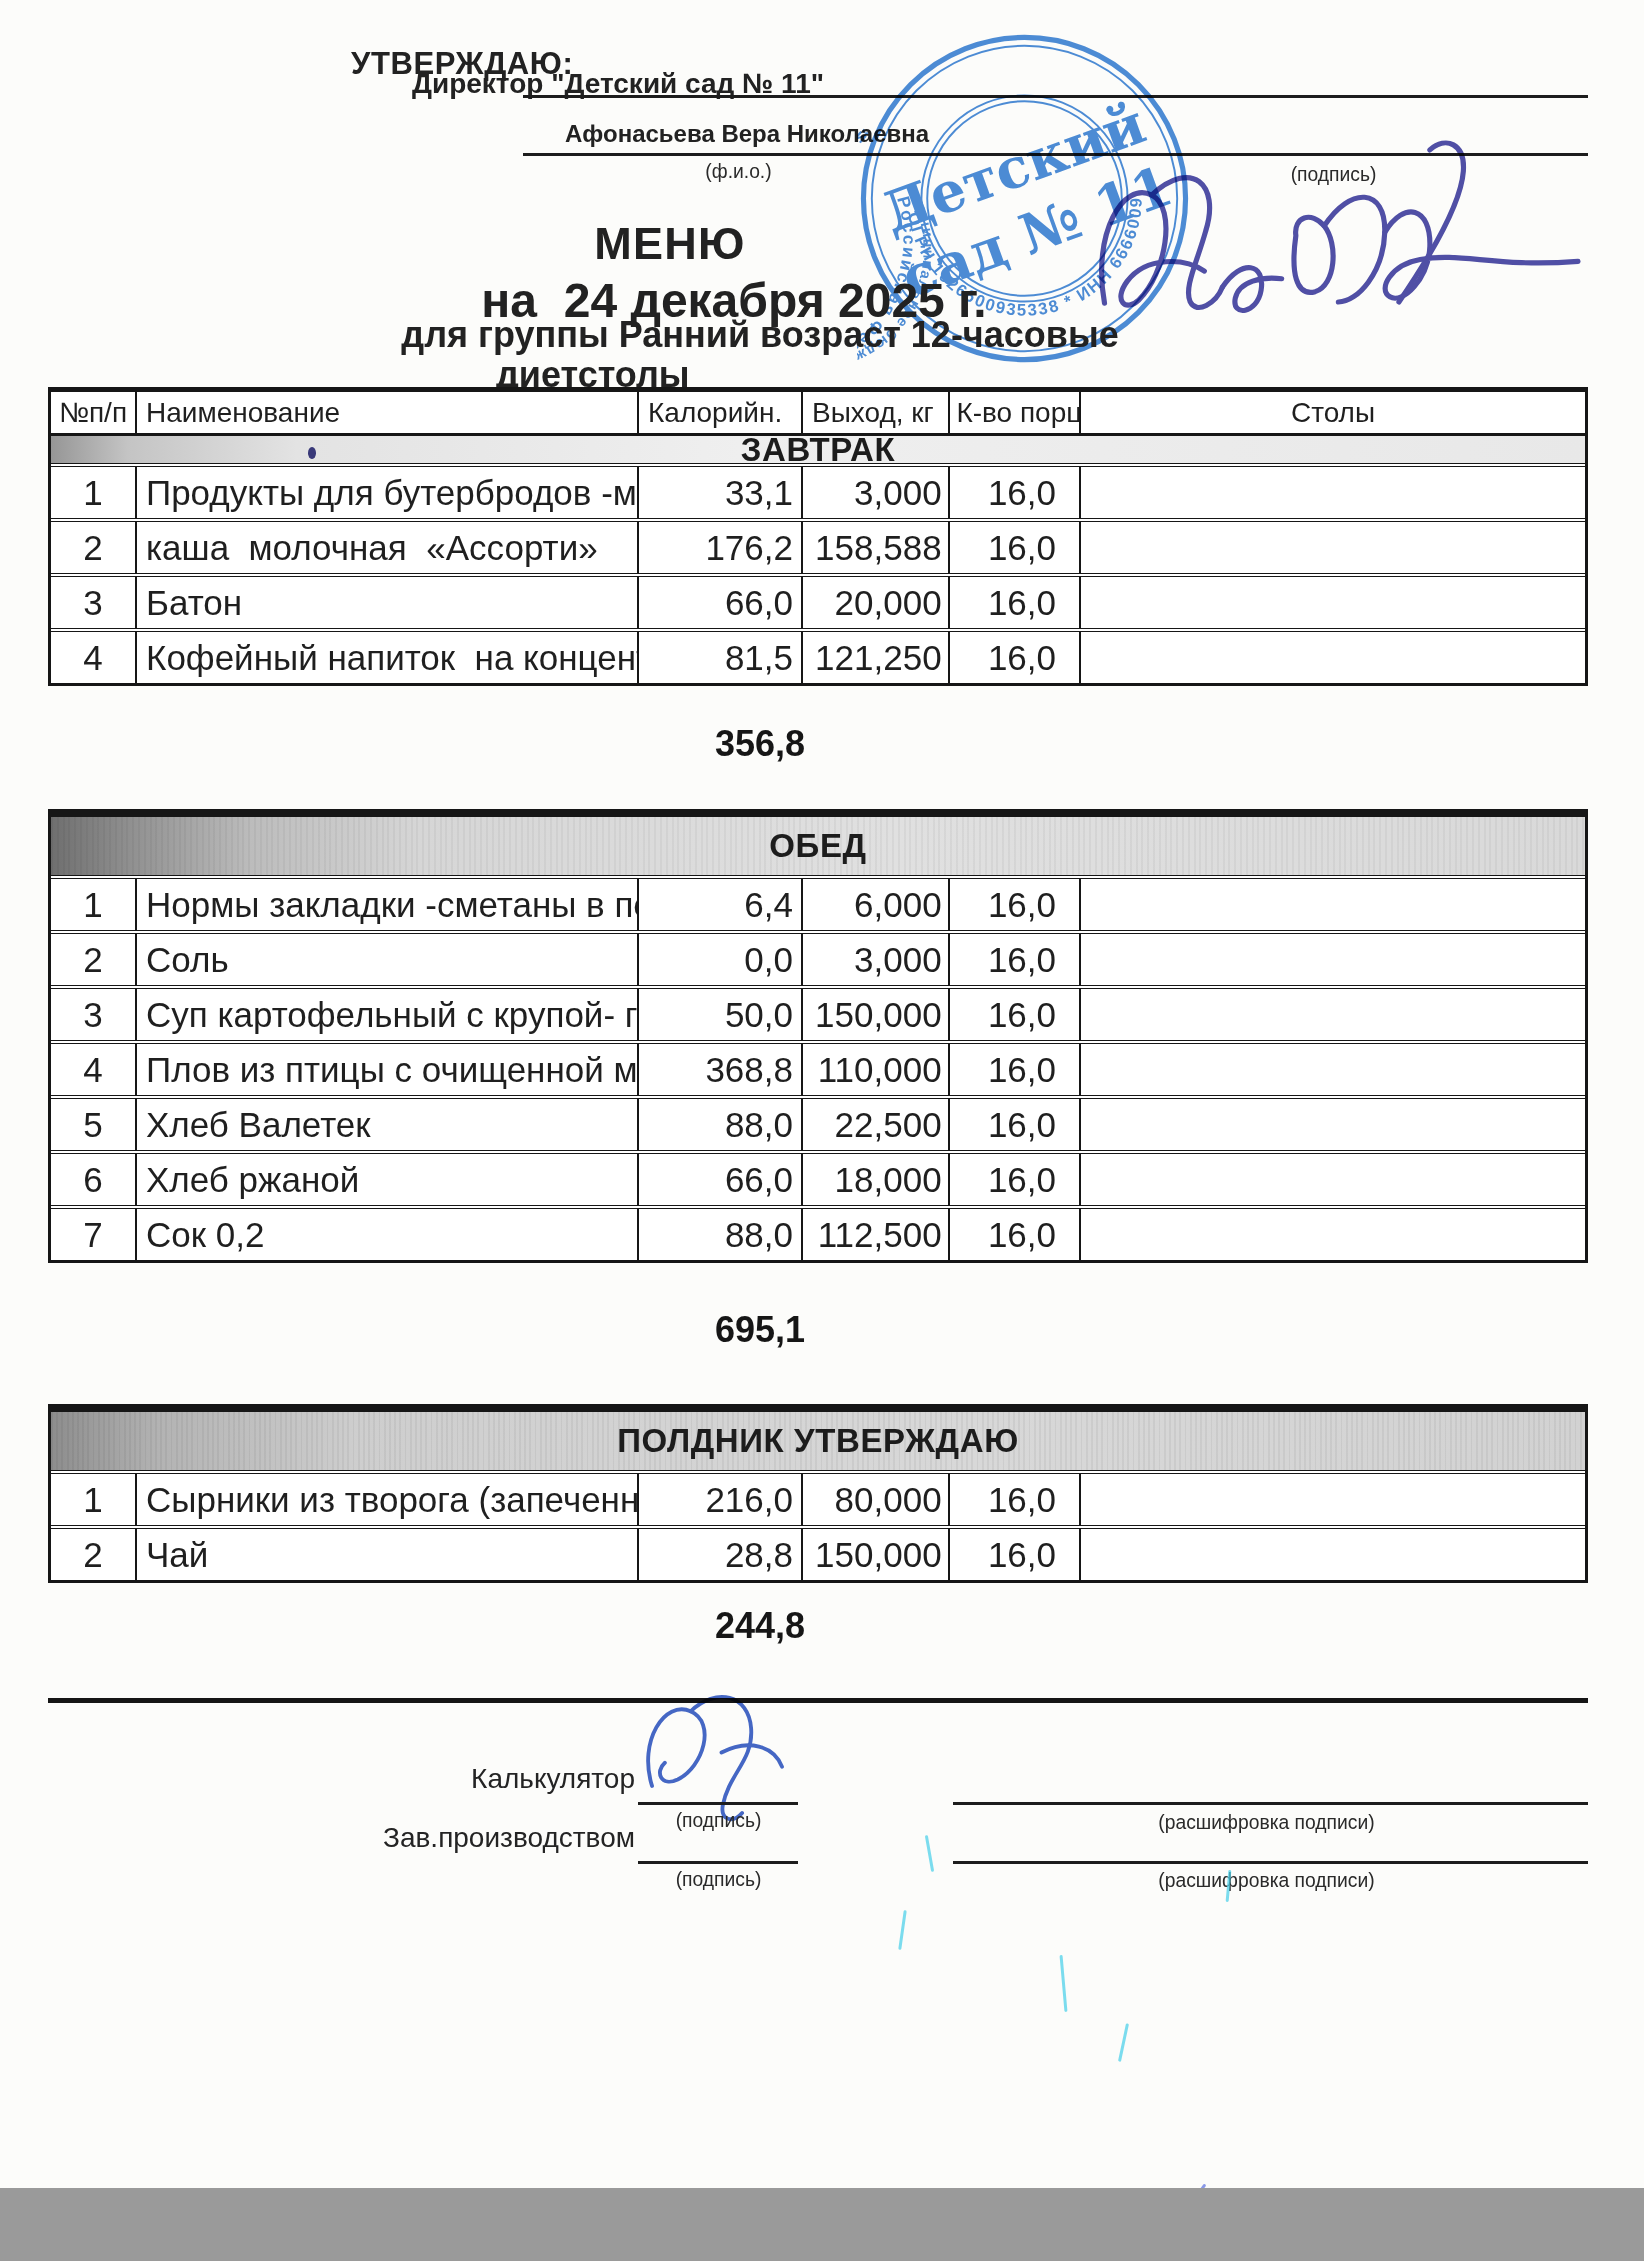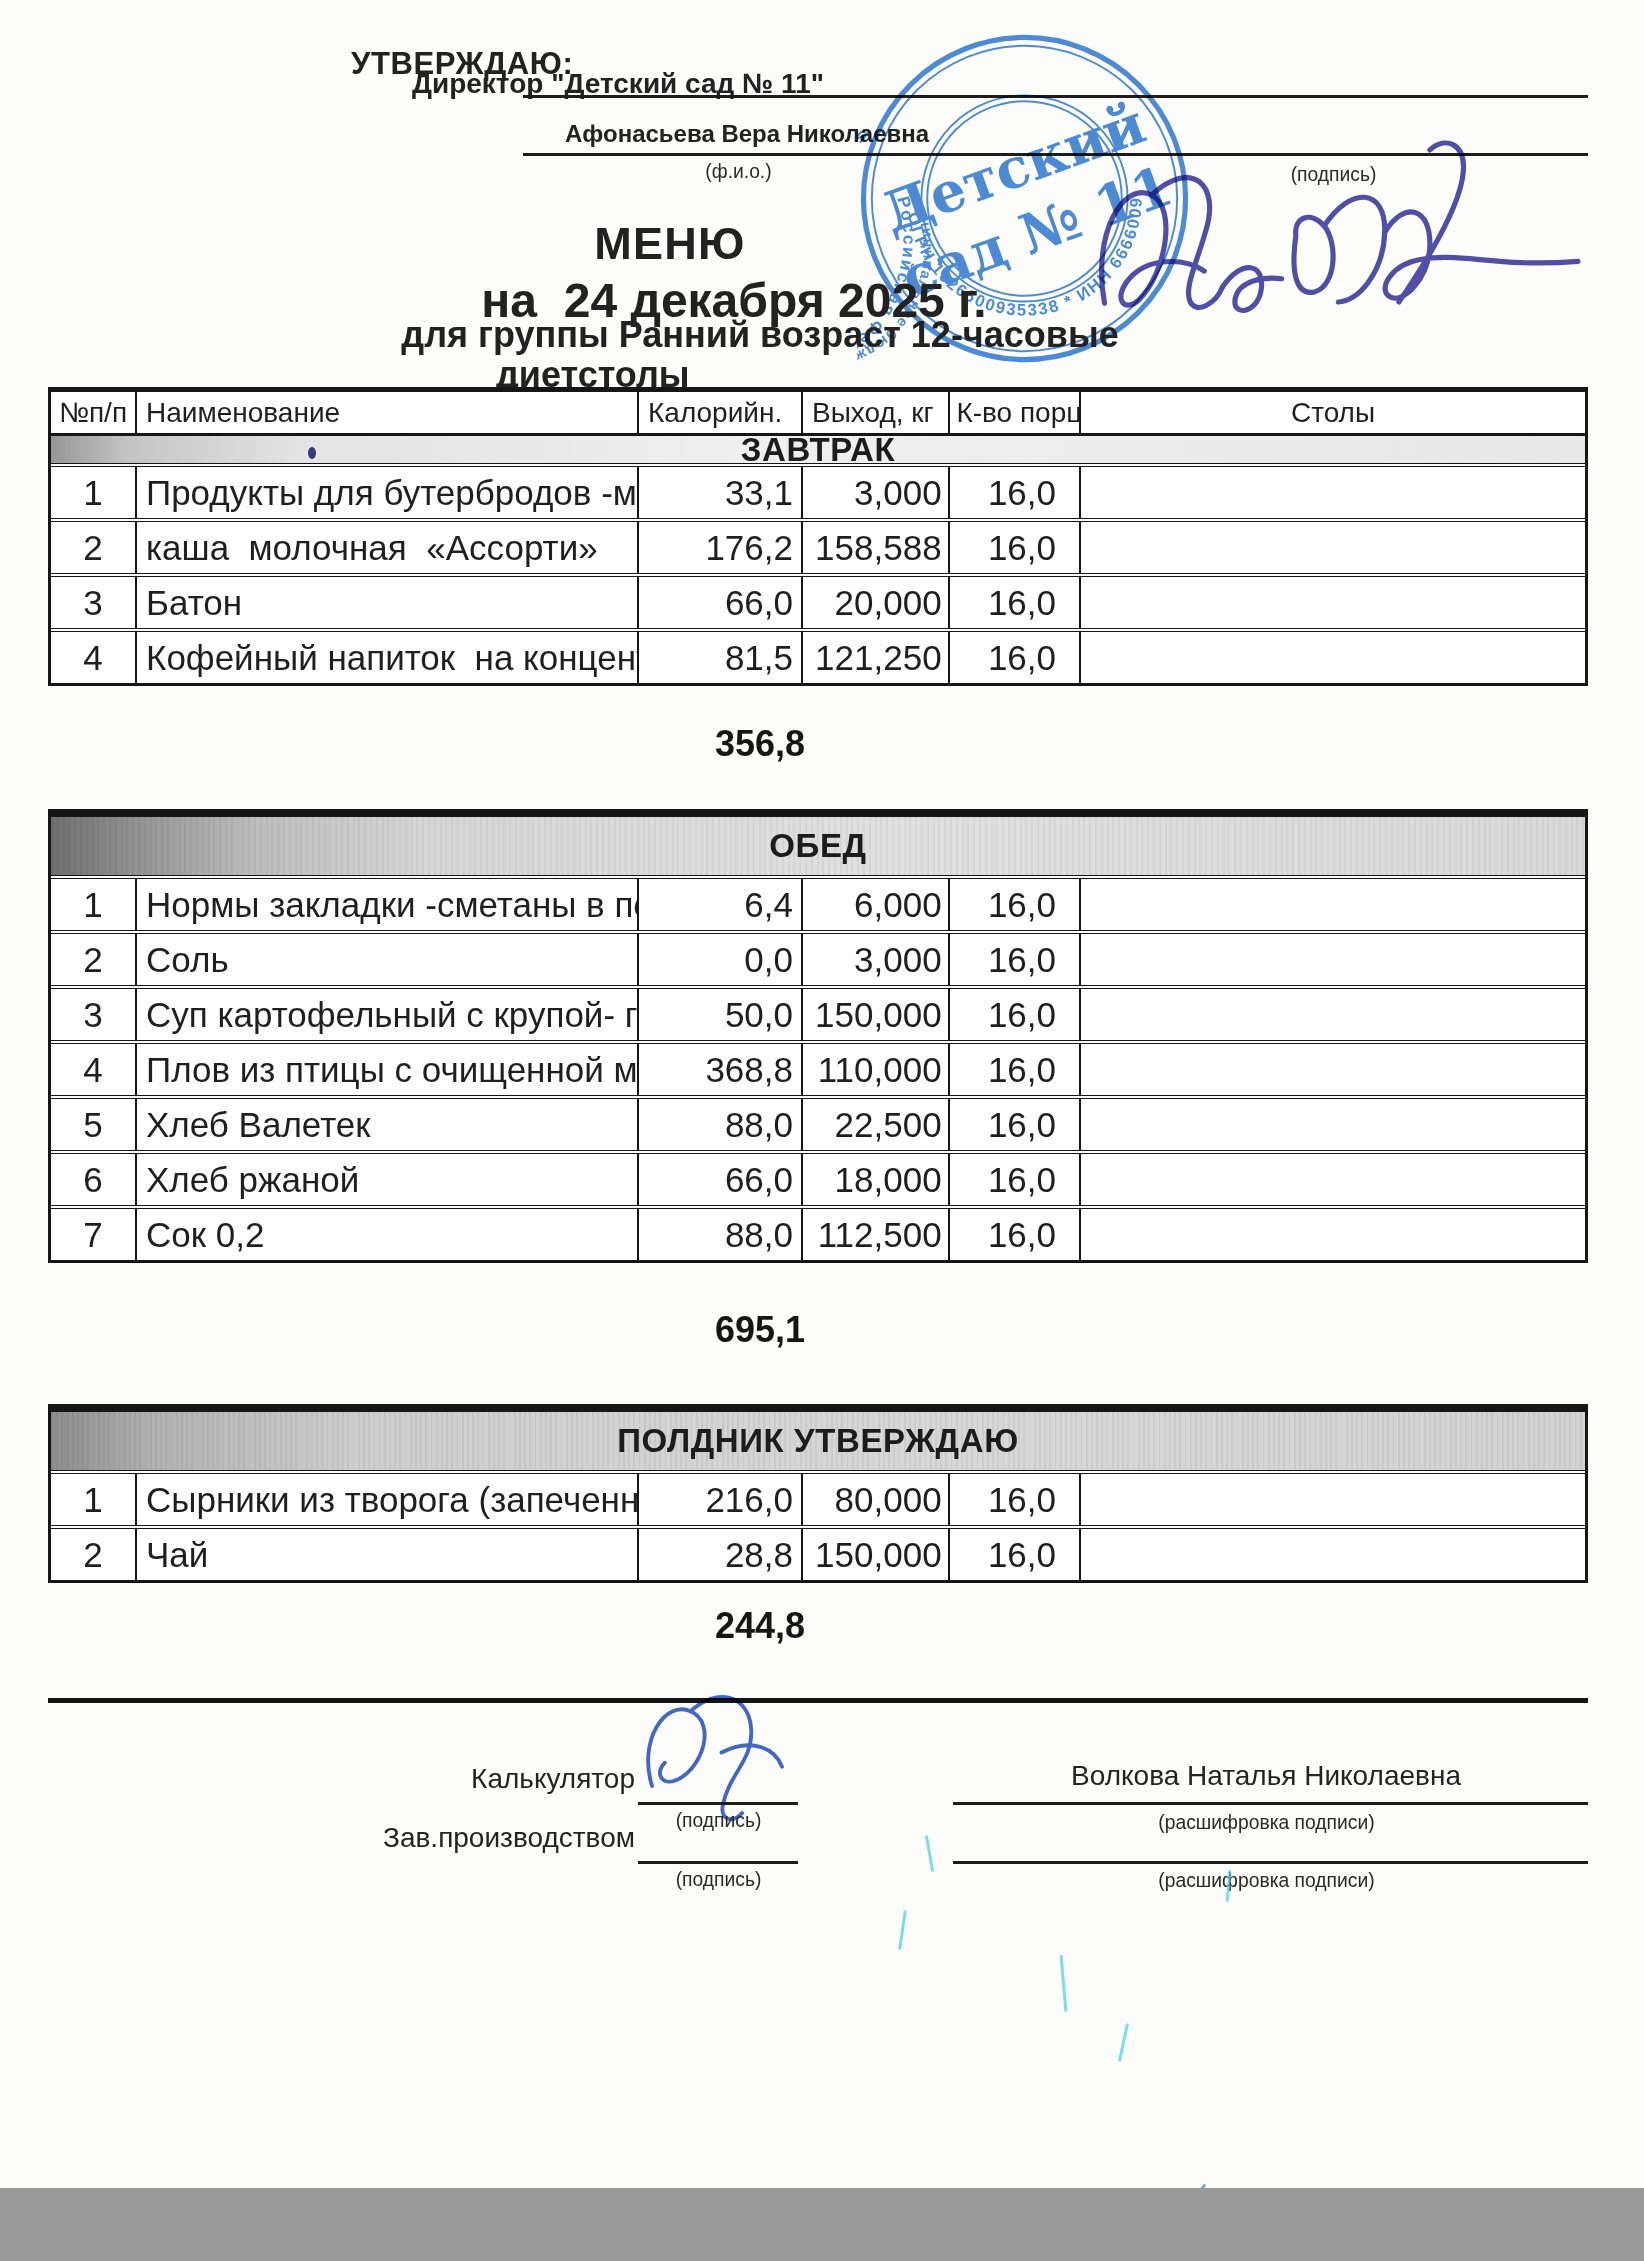--- a/index.html
+++ b/index.html
@@ -306,21 +306,20 @@
   <svg class="sig2" viewBox="0 0 300 240">
     <g fill="none" stroke="#4668c8" stroke-width="6" stroke-linecap="round" stroke-linejoin="round">
       <path d="M 42,172 C 20,102 62,38 102,56 C 142,74 122,142 82,162 C 56,174 46,150 62,136"></path>
       <path d="M 102,56 C 142,18 192,30 196,82 C 200,132 162,152 152,202 C 148,226 168,230 182,214"></path>
       <path d="M 150,120 C 192,98 232,110 244,142"></path>
     </g>
   </svg>
 
   <div class="rule ruleC"></div>
   <div class="abs cap sign-cap1">(подпись)</div>
-  <div class="abs calc-name">Волкова Наталья Николаевна</div>
   <div class="rule ruleD"></div>
   <div class="abs cap dec-cap1">(расшифровка подписи)</div>
 
   <div class="abs flabel prod-label">Зав.производством</div>
   <div class="rule ruleE"></div>
   <div class="abs cap sign-cap2">(подпись)</div>
   <div class="rule ruleF"></div>
   <div class="abs cap dec-cap2">(расшифровка подписи)</div>
 
   <div class="art cyan a1"></div>

